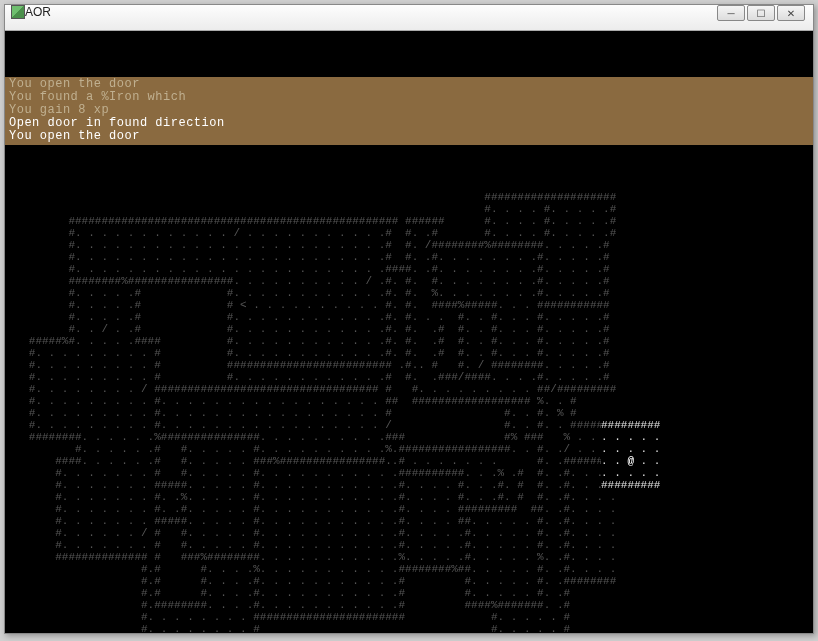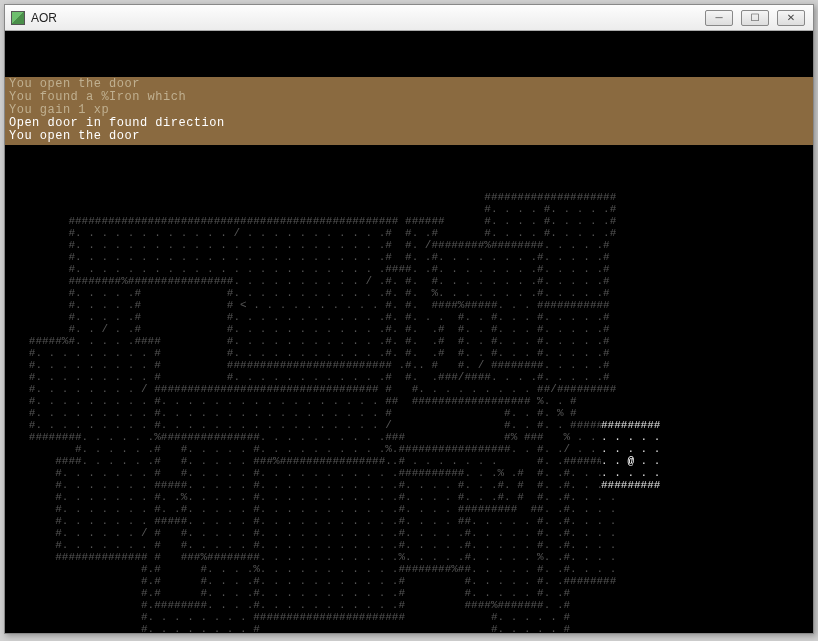--- a/index.html
+++ b/index.html
@@ -19,23 +19,22 @@
     border: 1px solid #888;
     box-shadow: 2px 2px 6px rgba(0,0,0,0.3);
     display: flex;
     flex-direction: column;
   }
   .titlebar {
     height: 26px;
     background: linear-gradient(#fdfdfd, #ececec);
     border-bottom: 1px solid #aaa;
     display: flex;
-    align-items: center;
+    align-items: flex-start;
     padding: 0 6px;
-    gap: 6px;
   }
   .app-icon {
     width: 14px; height: 14px;
     background: linear-gradient(135deg, #6fbf6f 50%, #4a8f4a 50%);
     border: 1px solid #555;
   }
   .title-text {
     font-family: "Segoe UI", Tahoma, sans-serif;
     font-size: 12px;
     color: #222;
@@ -117,21 +116,21 @@
     <div class="win-btn">─</div>
     <div class="win-btn">☐</div>
     <div class="win-btn close">✕</div>
   </div>
 
   <div class="game-area">
 
     <div class="msg-log" id="msg-log">
         <div class="msg-line dim">You open the door</div>
         <div class="msg-line dim">You found a %Iron which</div>
-        <div class="msg-line dim">You gain 1 xp</div>
+        <div class="msg-line dim">You gain 8 xp</div>
         <div class="msg-line">Open door in found direction</div>
         <div class="msg-line">You open the door</div>
       </div>
 
     <div class="dungeon" id="dungeon">
       <div class="dungeon-line">                                                                        ####################</div><div class="dungeon-line">                                                                        #. . . . #. . . . .#</div><div class="dungeon-line">         ################################################## ######      #. . . . #. . . . .#</div><div class="dungeon-line">         #. . . . . . . . . . . . / . . . . . . . . . . .#  #. .#       #. . . . #. . . . .#</div><div class="dungeon-line">         #. . . . . . . . . . . . . . . . . . . . . . . .#  #. /########%########. . . . .#</div><div class="dungeon-line">         #. . . . . . . . . . . . . . . . . . . . . . . .#  #. .#. . . . . . . .#. . . . .#</div><div class="dungeon-line">         #. . . . . . . . . . . . . . . . . . . . . . . .####. .#. . . . . . . .#. . . . .#</div><div class="dungeon-line">         ########%################. . . . . . . . . . / .#. #.  #. . . . . . . .#. . . . .#</div><div class="dungeon-line">         #. . . . .#             #. . . . . . . . . . . .#. #.  %. . . . . . . .#. . . . .#</div><div class="dungeon-line">         #. . . . .#             # &lt; . . . . . . . . . . #. #.  ####%#####. . . ###########</div><div class="dungeon-line">         #. . . . .#             #. . . . . . . . . . . .#. #. . .  #. . #. . . #. . . . .#</div><div class="dungeon-line">         #. . / . .#             #. . . . . . . . . . . .#. #.  .#  #. . #. . . #. . . . .#</div><div class="dungeon-line">   #####%#. . . . .####          #. . . . . . . . . . . .#. #.  .#  #. . #. . . #. . . . .#</div><div class="dungeon-line">   #. . . . . . . . . #          #. . . . . . . . . . . .#. #.  .#  #. . #. . . #. . . . .#</div><div class="dungeon-line">   #. . . . . . . . . #          ######################### .#.. #   #. / ########. . . . .#</div><div class="dungeon-line">   #. . . . . . . . . #          #. . . . . . . . . . . .#  #.  .###/####. . . .#. . . . .#</div><div class="dungeon-line">   #. . . . . . . . / ################################## #   #. . . . . . . . . ##/#########</div><div class="dungeon-line">   #. . . . . . . . . #. . . . . . . . . . . . . . . . . ##  ################## %. . #      </div><div class="dungeon-line">   #. . . . . . . . . #. . . . . . . . . . . . . . . . . #                 #. . #. % #      </div><div class="dungeon-line">   #. . . . . . . . . #. . . . . . . . . . . . . . . . . /                 #. . #. . ###### </div><div class="dungeon-line">   ########. . . . . .%###############. . . . . . . . . .###               #% ###   % . . # </div><div class="dungeon-line">          #. . . . . .#   #. . . . . #. . . . . . . . . .%.#################. . #. ./ . . # </div><div class="dungeon-line">       ####. . . . . .#   #. . . . . ###%################..# . . . . . . .      #. .#######%</div><div class="dungeon-line">       #. . . . . . . #   #. . . . . #. . . . . . . . . . .##########. . .% .#  #. .#. . . .</div><div class="dungeon-line">       #. . . . . . . #####. . . . . #. . . . . . . . . . .#. . . . #. . .#. #  #. .#. . . .</div><div class="dungeon-line">       #. . . . . . . #. .%. . . . . #. . . . . . . . . . .#. . . . #. . .#. #  #. .#. . . .</div><div class="dungeon-line">       #. . . . . . . #. .#. . . . . #. . . . . . . . . . .#. . . . #########  ##. .#. . . .</div><div class="dungeon-line">       #. . . . . . . #####. . . . . #. . . . . . . . . . .#. . . . ##. . . . . #. .#. . . .</div><div class="dungeon-line">       #. . . . . . / #   #. . . . . #. . . . . . . . . . .#. . . . .#. . . . . #. .#. . . .</div><div class="dungeon-line">       #. . . . . . . #   #. . . . . #. . . . . . . . . . .#. . . . .#. . . . . #. .#. . . .</div><div class="dungeon-line">       ############## #   ###%########. . . . . . . . . . .%. . . . .#. . . . . %. .#. . . .</div><div class="dungeon-line">                    #.#      #. . . .%. . . . . . . . . . .########%##. . . . . #. .#. . . .</div><div class="dungeon-line">                    #.#      #. . . .#. . . . . . . . . . .#         #. . . . . #. .########</div><div class="dungeon-line">                    #.#      #. . . .#. . . . . . . . . . .#         #. . . . . #. .#       </div><div class="dungeon-line">                    #.########. . . .#. . . . . . . . . . .#         ####%#######. .#       </div><div class="dungeon-line">                    #. . . . . . . . #######################             #. . . . . #       </div><div class="dungeon-line">                    #. . . . . . . . #                                   #. . . . . #       </div><div class="dungeon-line">                    ##################                                   ############       </div><div class="lit-room" id="lit-room" style="top: 274px; left: 596px;"><div>#########</div><div>. . . . .</div><div>. . . . .</div><div>. . <span class="player">@</span> . .</div><div>. . . . .</div><div>#########</div></div>
     </div>
 
     <div class="status-bar">
       <div class="line"><span>Dungeon Level</span> <span>1</span></div>

